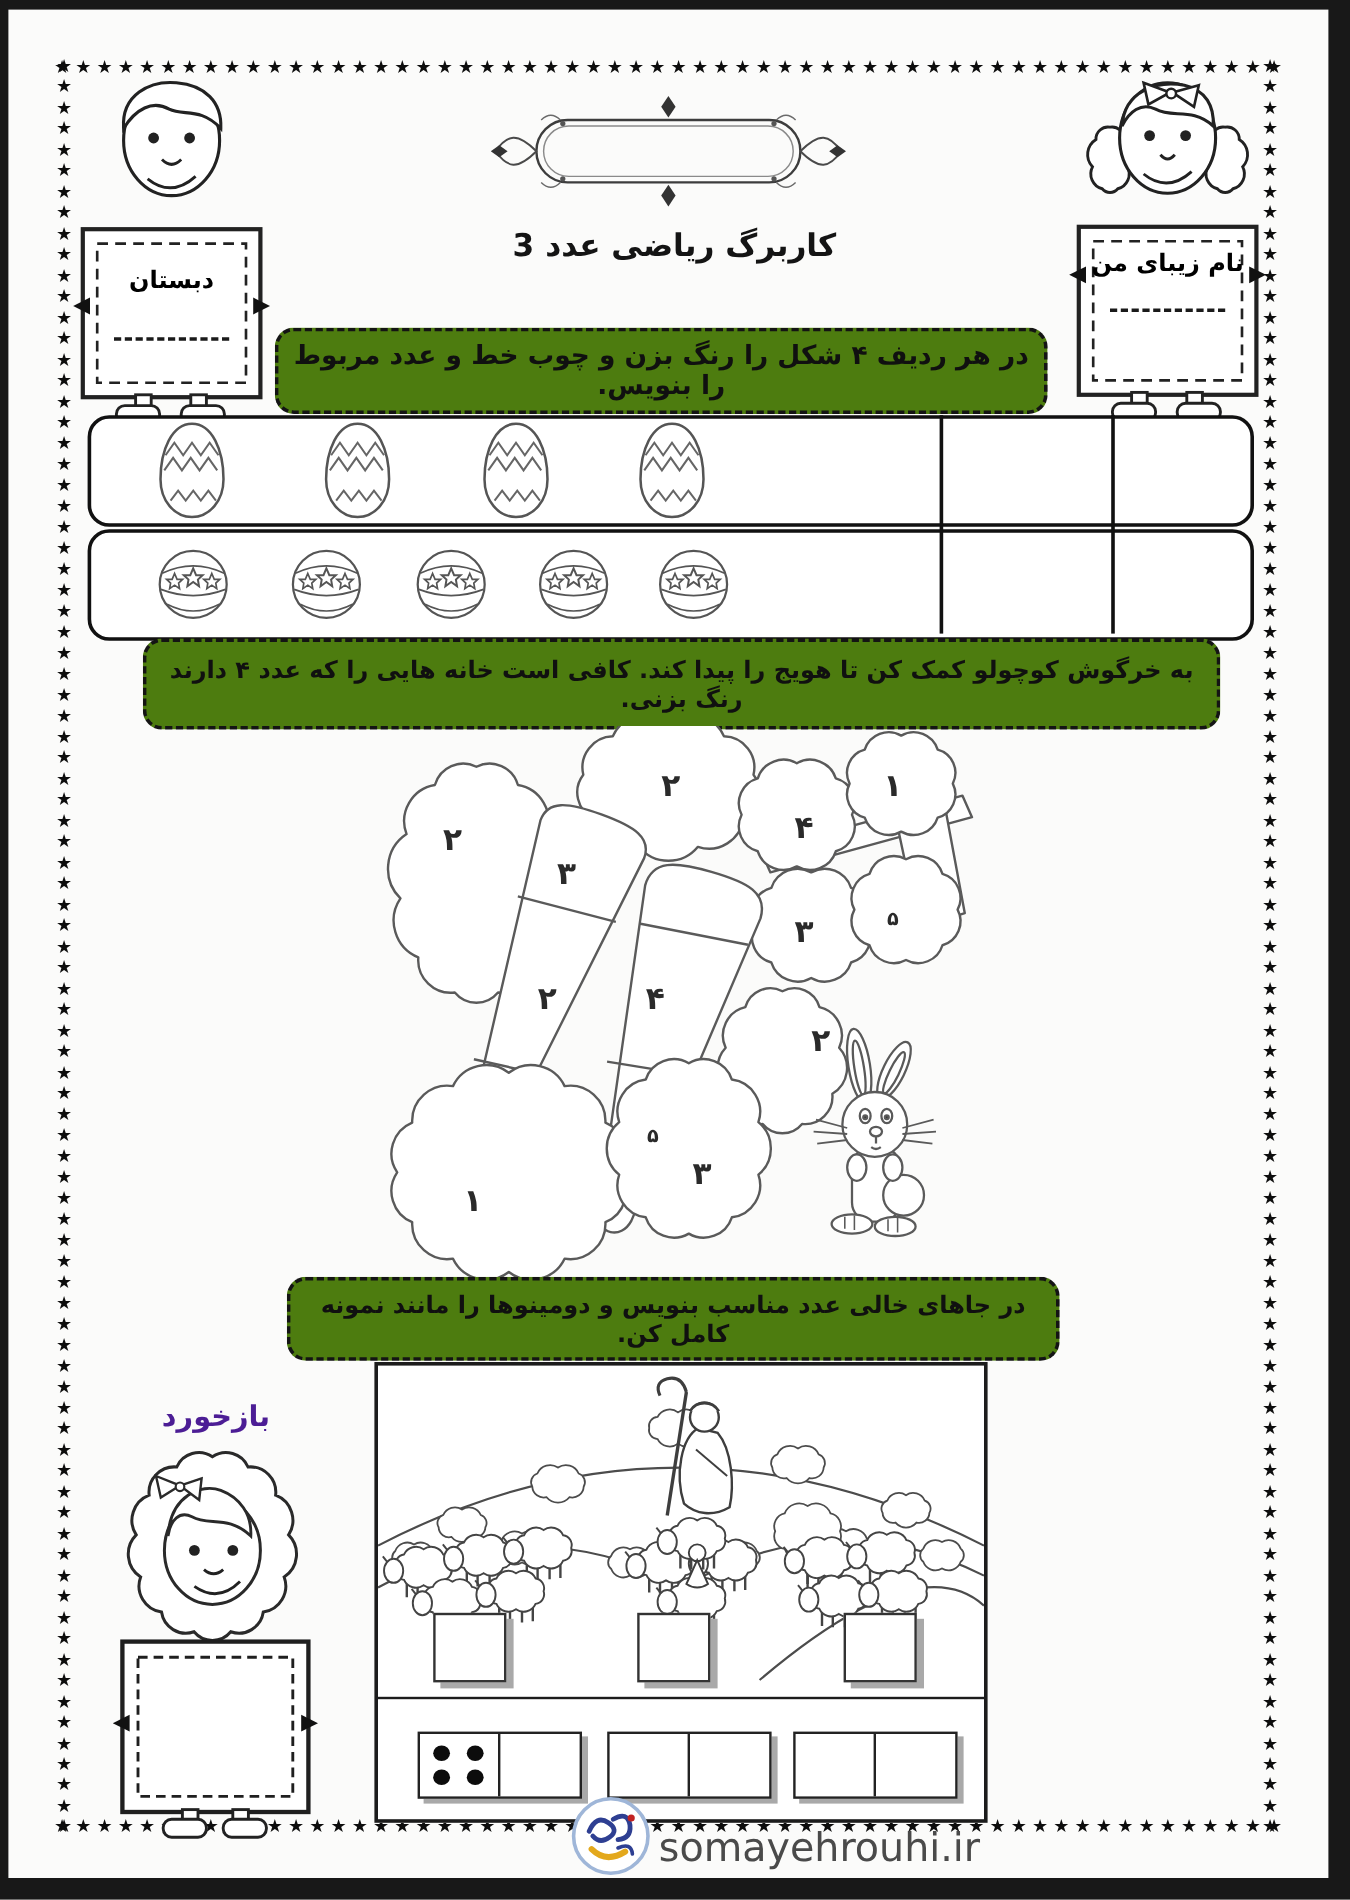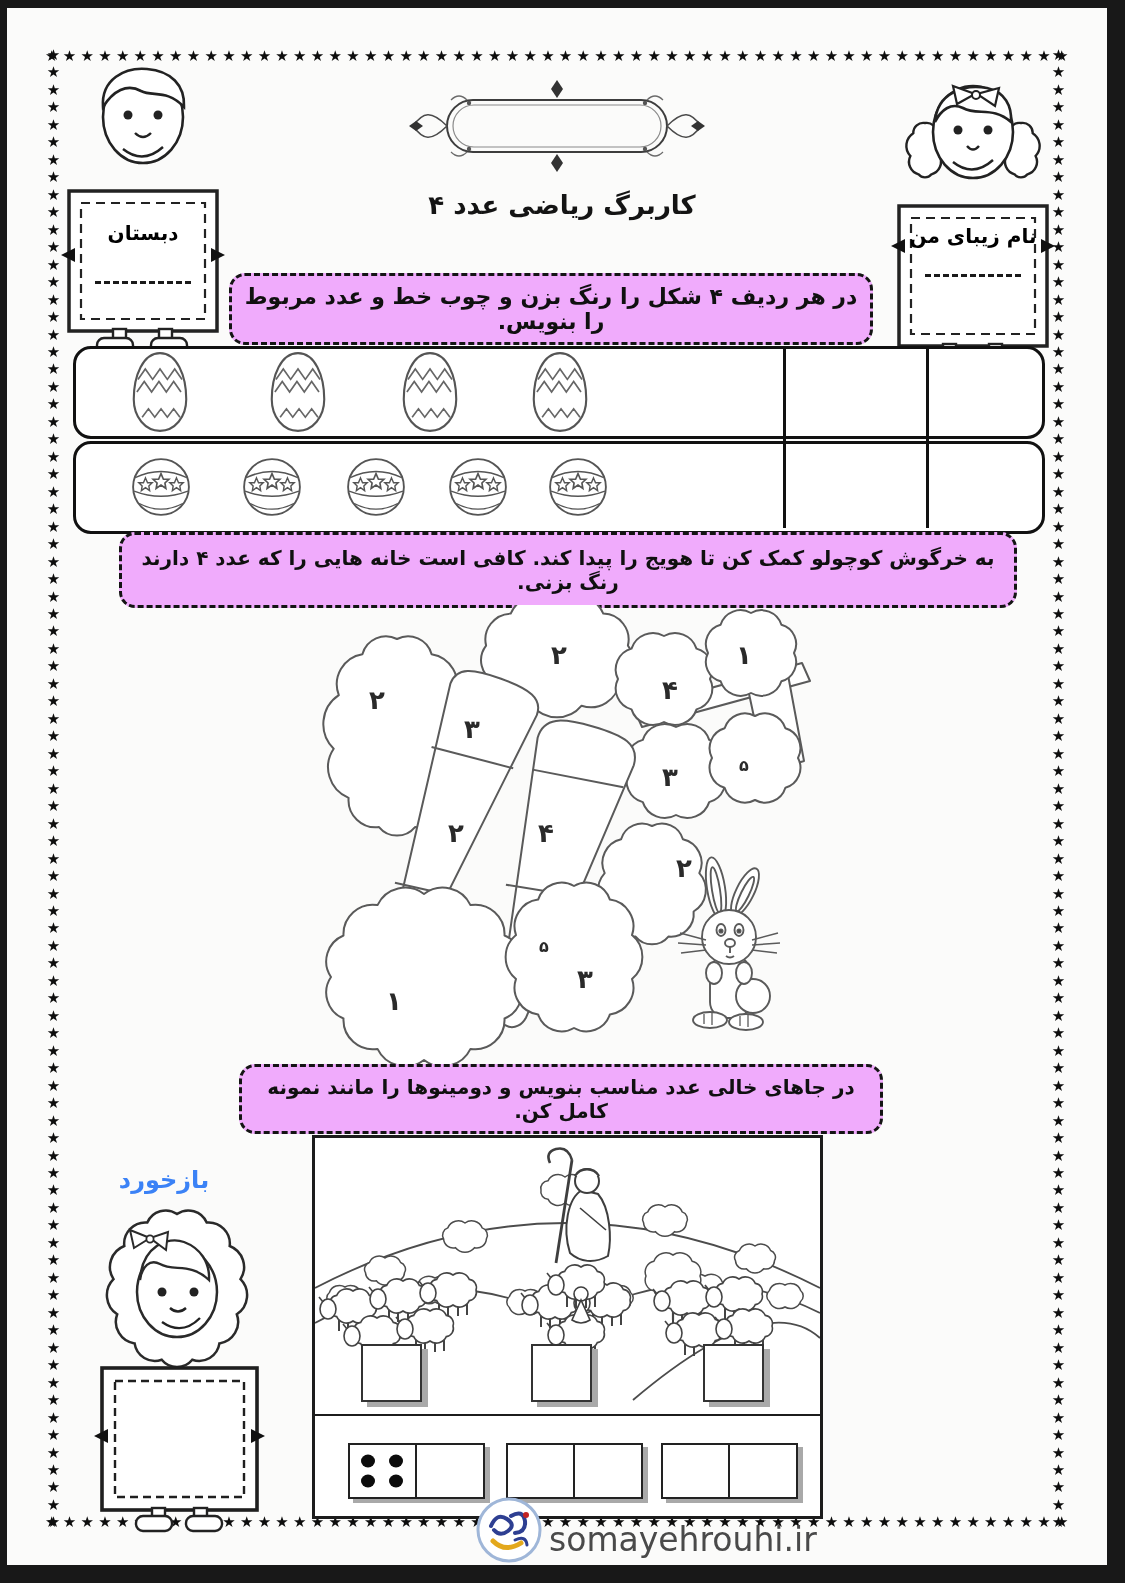--- a/index.html
+++ b/index.html
@@ -16,21 +16,21 @@
   .char{position:absolute;}
   .char svg{position:absolute;left:0;top:0;}
   .char .sign-label{position:absolute;left:18px;width:140px;top:158px;font-size:20px;font-weight:bold;color:#000000;text-align:center;direction:rtl;}
   .char .sign-line{position:absolute;left:40px;width:96px;top:218px;border-top:3px dashed #1a1a1a;}
   
   .ornament{position:absolute;left:400px;top:68px;width:300px;height:100px;}
   .ornament svg{position:absolute;inset:0;}
   .bismillah{position:absolute;left:0;top:34px;width:100%;text-align:center;font-size:22px;font-weight:bold;color:#1b1b1b;direction:rtl;}
   .worksheet-title{position:absolute;left:345px;top:182px;width:420px;text-align:center;font-size:26px;font-weight:bold;color:#141414;direction:rtl;}
   
-  .instr{position:absolute;border:3px dashed #141414;border-radius:16px;background:#f0abfc;display:flex;align-items:center;justify-content:center;font-weight:bold;color:#101010;direction:rtl;text-align:center;}
+  .instr{position:absolute;border:3px dashed #141414;border-radius:16px;background:#4d7c0f;display:flex;align-items:center;justify-content:center;font-weight:bold;color:#101010;direction:rtl;text-align:center;}
   #instr1{left:222px;top:265px;width:638px;height:66px;font-size:22px;}
   #instr2{left:112px;top:524px;width:892px;height:70px;font-size:20px;}
   #instr3{left:232px;top:1056px;width:638px;height:64px;font-size:20px;}
   
   .count-table{position:absolute;left:66px;top:338px;width:972px;height:182px;}
   .count-row{position:absolute;left:0;width:966px;height:87px;border:3.5px solid #111;border-radius:18px;background:#fff;}
   .count-row.r1{top:0}.count-row.r2{top:95px}
   .count-divider{position:absolute;top:0;height:182px;width:3px;background:#111;}
   .count-row svg{position:absolute;}
   
@@ -42,21 +42,21 @@
   .sheep-box{position:absolute;left:305px;top:1127px;width:505px;height:378px;border:3px solid #1c1c1c;background:#fff;}
   .sheep-box svg.scene{position:absolute;left:0;top:0;}
   .answer-box{position:absolute;width:57px;height:54px;background:#fff;border:2.5px solid #333;box-shadow:6px 5px 0 #a9a9a9;}
   .scene-divider{position:absolute;left:0;top:276px;width:100%;border-top:2.5px solid #1c1c1c;}
   .domino{position:absolute;top:305px;width:133px;height:52px;background:#fff;border:2px solid #222;box-shadow:5px 4px 0 #a9a9a9;}
   .domino .half{position:absolute;top:0;width:50%;height:100%;box-sizing:border-box;}
   .domino .half.l{left:0;border-right:2px solid #222;}
   .domino .half.r{right:0;}
   .pip{position:absolute;width:14px;height:13px;border-radius:50%;background:#0c0c0c;transform:translate(-50%,-50%);}
   
-  .feedback-label{position:absolute;left:77px;top:1158px;width:160px;text-align:center;font-size:24px;font-weight:bold;color:#3b82f6;direction:rtl;}
+  .feedback-label{position:absolute;left:93px;top:1158px;width:160px;text-align:center;font-size:24px;font-weight:bold;color:#4c1d95;direction:rtl;}
   
   .wm-logo{position:absolute;left:468px;top:1488px;width:68px;height:68px;}
   .wm-text{position:absolute;left:542px;top:1512px;font-size:33px;color:#4a4a4a;}
 </style>
 </head>
 <body>
 
 <div class="page">
 
   <div class="stars h top">
@@ -407,23 +407,23 @@
       <polygon points="2,50 9,45 16,50 9,55" fill="#333"></polygon>
       <polygon points="284,50 291,45 298,50 291,55" fill="#333"></polygon>
       <circle cx="62" cy="27" r="2.2" fill="#555"></circle>
         <circle cx="238" cy="27" r="2.2" fill="#555"></circle>
       <circle cx="62" cy="73" r="2.2" fill="#555"></circle>
         <circle cx="238" cy="73" r="2.2" fill="#555"></circle>
       <path d="M60,24 q-8,-8 -16,0 M240,24 q8,-8 16,0 M60,76 q-8,8 -16,0 M240,76 q8,8 16,0" fill="none" stroke="#6a6a6a" stroke-width="1.2"></path>
     </svg>
   </div>
 
-  <div class="worksheet-title">کاربرگ ریاضی عدد ۴</div>
-
-  <div class="char" style="left:878px;top:70px;width:175px;height:292px">
+  <div class="worksheet-title">کاربرگ ریاضی عدد 3</div>
+
+  <div class="char" style="left:878px;top:53px;width:175px;height:292px">
     <svg width="175" height="292" viewBox="0 0 175 292">
       <path fill="#fff" stroke="#222" stroke-width="2.4" d="M40.0,45.0 A10.0,10.0 0 0,1 51.7,55.2 A14.9,14.9 0 0,1 54.6,78.0 A12.9,12.9 0 0,1 46.5,96.3 A8.4,8.4 0 0,1 33.5,96.3 A12.9,12.9 0 0,1 25.4,78.0 A14.9,14.9 0 0,1 28.3,55.2 A10.0,10.0 0 0,1 40.0,45.0 Z"></path>
       <path fill="#fff" stroke="#222" stroke-width="2.4" d="M136.0,45.0 A10.0,10.0 0 0,1 147.7,55.2 A14.9,14.9 0 0,1 150.6,78.0 A12.9,12.9 0 0,1 142.5,96.3 A8.4,8.4 0 0,1 129.5,96.3 A12.9,12.9 0 0,1 121.4,78.0 A14.9,14.9 0 0,1 124.3,55.2 A10.0,10.0 0 0,1 136.0,45.0 Z"></path>
       <ellipse cx="88" cy="54" rx="40" ry="46" fill="#fff" stroke="#222" stroke-width="2.6"></ellipse>
       <path d="M50,44 C52,14 80,6 102,10 C120,14 127,28 126,44 C108,28 92,38 78,30 C66,24 56,32 50,44 Z" fill="#fff" stroke="#222" stroke-width="2.6"></path>
       <polygon points="68,8 90,16 72,26" fill="#fff" stroke="#222" stroke-width="2.2"></polygon>
       <polygon points="114,10 92,16 110,28" fill="#fff" stroke="#222" stroke-width="2.2"></polygon>
       <circle cx="91" cy="17" r="4" fill="#fff" stroke="#222" stroke-width="2"></circle>
       <circle cx="73" cy="52" r="4.5" fill="#222"></circle>
         <circle cx="103" cy="52" r="4.5" fill="#222"></circle>

